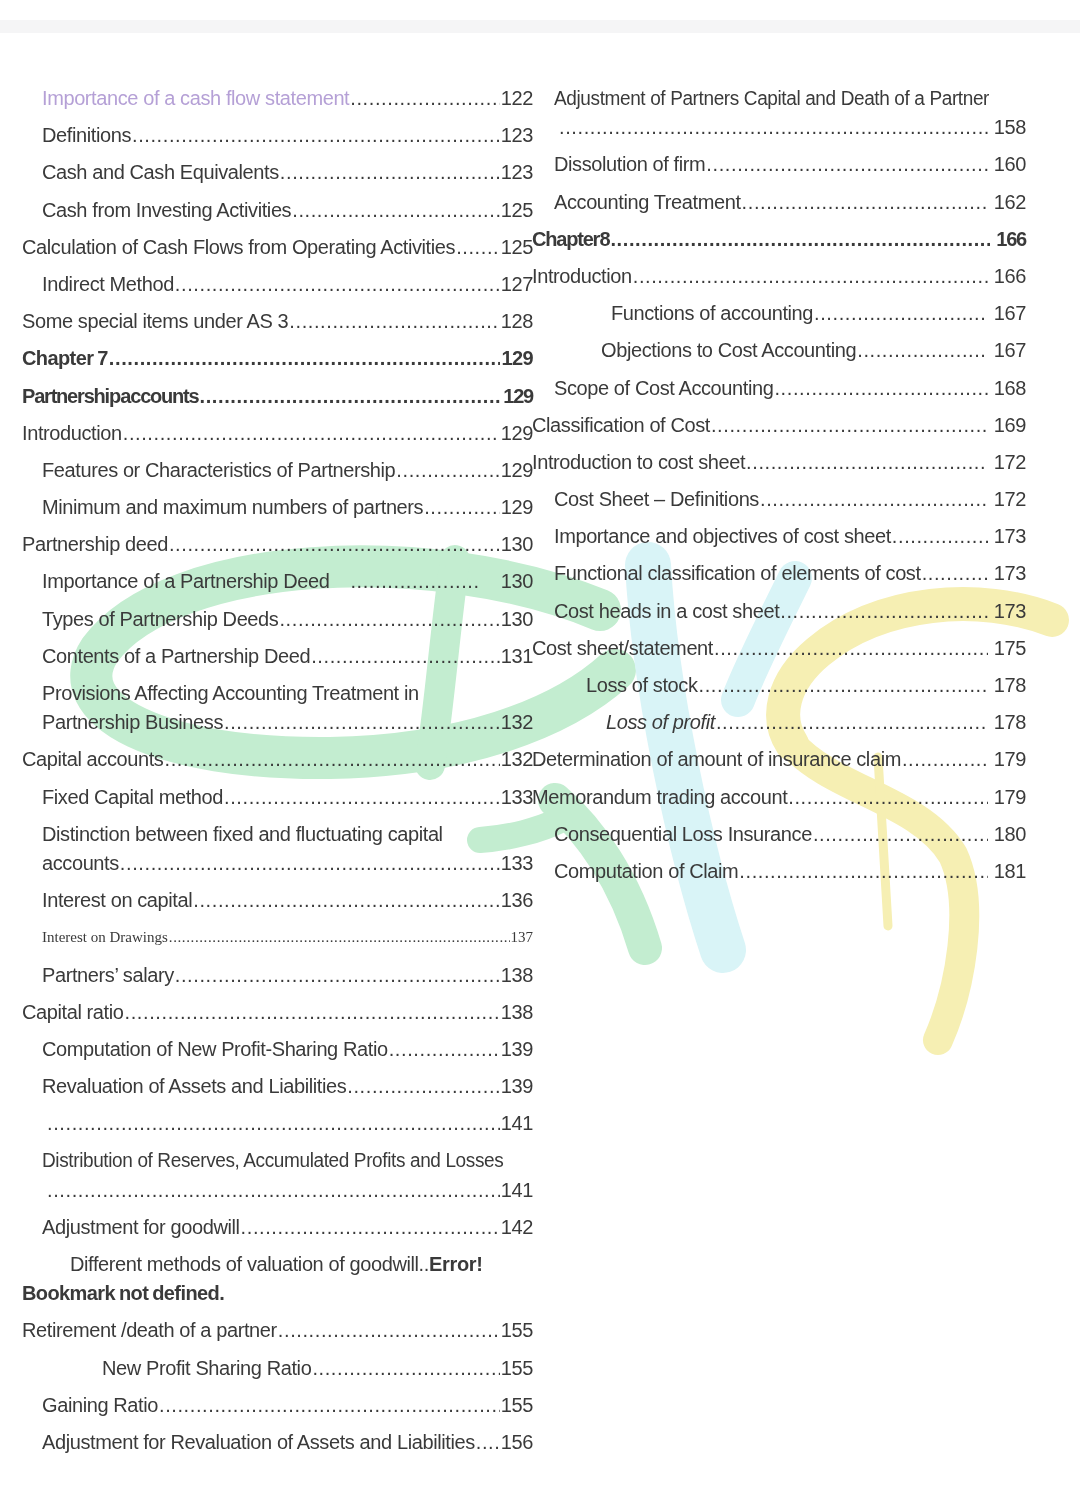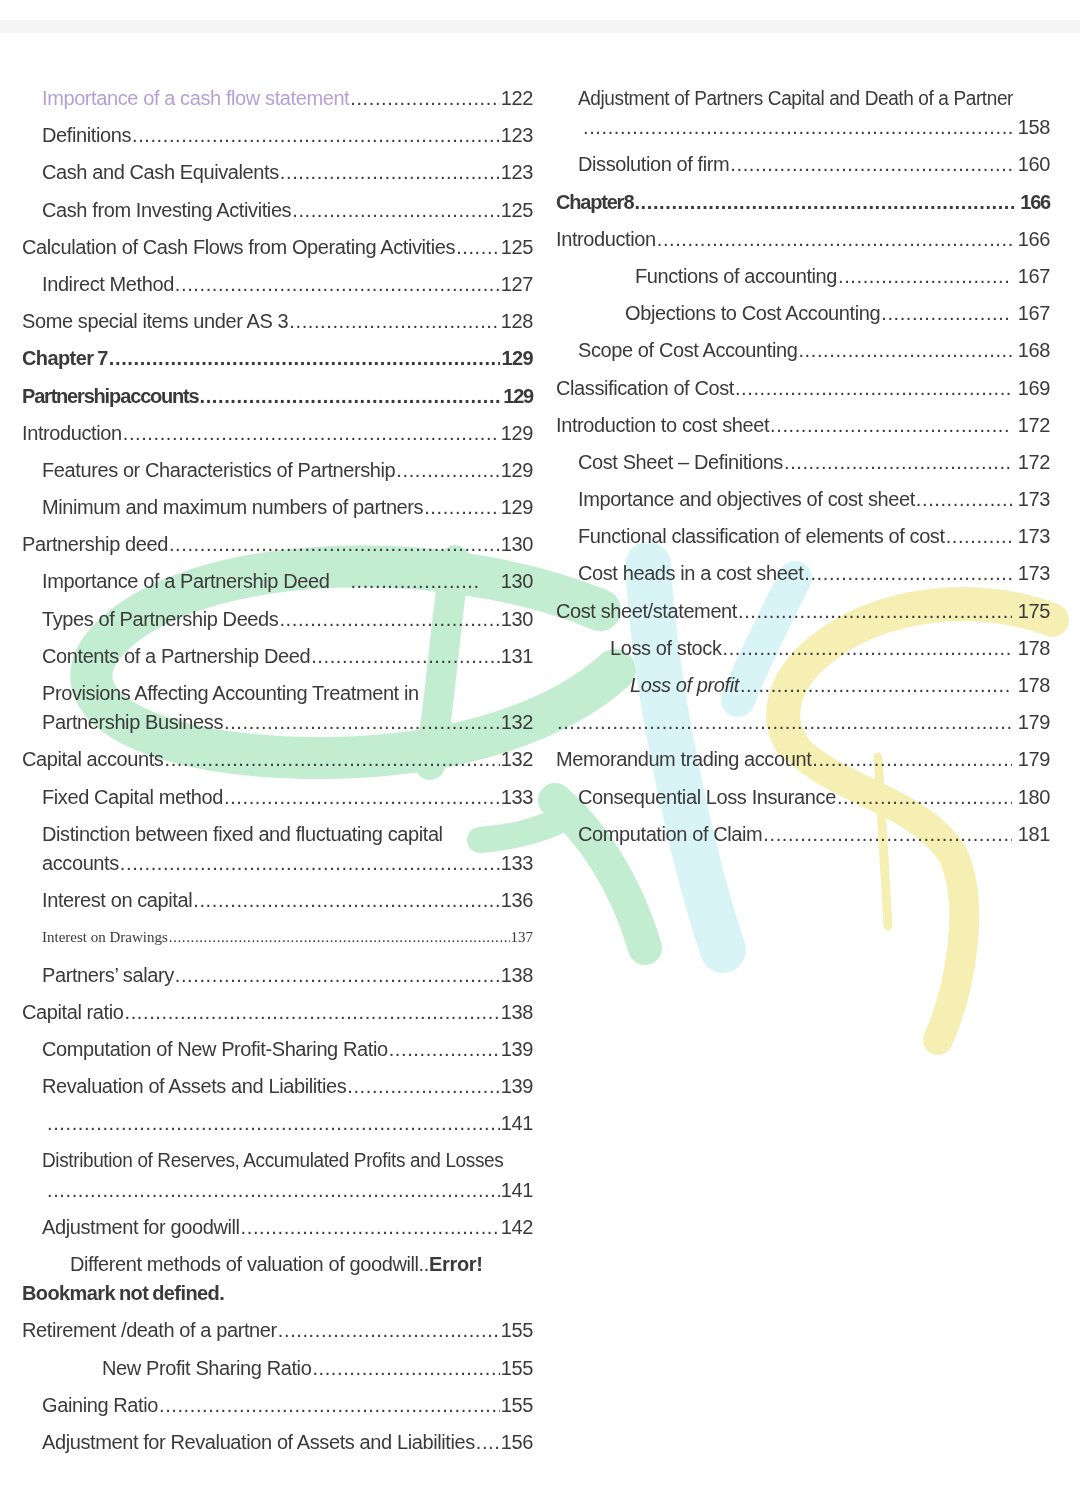--- a/index.html
+++ b/index.html
@@ -15,21 +15,21 @@
   }
   .watermark{
     position:absolute;left:0;top:0;width:1080px;height:1503px;
     z-index:0;pointer-events:none;
   }
   .toc-col{
     position:absolute;top:80px;z-index:1;
     font-size:20px;letter-spacing:-0.4px;
   }
   .col-left{left:22px;width:511px;}
-  .col-right{left:556px;width:494px;}
+  .col-right{left:532px;width:494px;}
   .row{
     display:flex;align-items:baseline;height:37.2px;line-height:37.2px;
     white-space:nowrap;
   }
   .row.cont{margin-top:-8px;}
   .title{flex:0 0 auto;}
   .leader{
     flex:1 1 0;min-width:4px;overflow:hidden;white-space:nowrap;
     margin:0 1px;
   }
@@ -267,20 +267,25 @@
     <div class="row cont" style="padding-left: 26px;">
       <span class="title"></span>
       <span class="leader"></span>
       <span class="page">158</span>
     </div>
     <div class="row" style="padding-left: 22px;">
       <span class="title">Dissolution of firm</span>
       <span class="leader"></span>
       <span class="page">160</span>
     </div>
+    <div class="row" style="padding-left: 22px;">
+      <span class="title">Accounting Treatment</span>
+      <span class="leader"></span>
+      <span class="page">162</span>
+    </div>
     <div class="row bold tight" style="padding-left: 0px;">
       <span class="title">Chapter 8</span>
       <span class="leader"></span>
       <span class="page">166</span>
     </div>
     <div class="row" style="padding-left: 0px;">
       <span class="title">Introduction</span>
       <span class="leader"></span>
       <span class="page">166</span>
     </div>
@@ -338,20 +343,21 @@
       <span class="title">Loss of stock</span>
       <span class="leader"></span>
       <span class="page">178</span>
     </div>
     <div class="row italic" style="padding-left: 74px;">
       <span class="title">Loss of profit</span>
       <span class="leader"></span>
       <span class="page">178</span>
     </div>
     <div class="row" style="padding-left: 0px;">
+      <span class="title">Determination of amount of insurance claim</span>
       <span class="leader"></span>
       <span class="page">179</span>
     </div>
     <div class="row" style="padding-left: 0px;">
       <span class="title">Memorandum trading account</span>
       <span class="leader"></span>
       <span class="page">179</span>
     </div>
     <div class="row" style="padding-left: 22px;">
       <span class="title">Consequential Loss Insurance</span>

